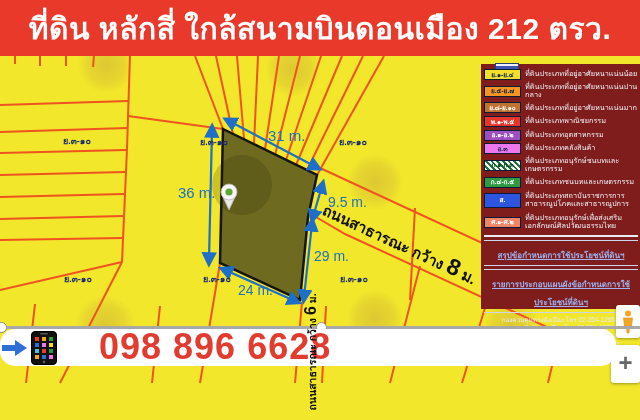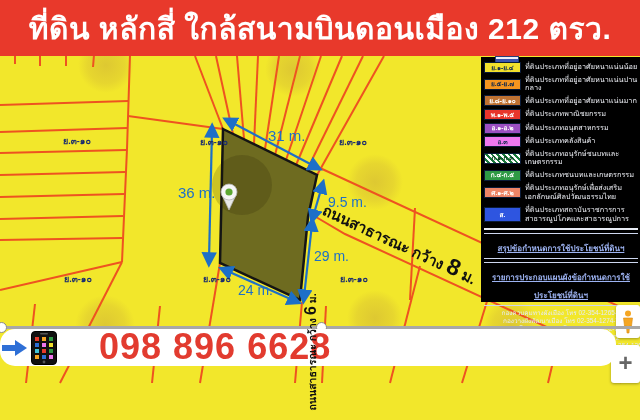--- a/index.html
+++ b/index.html
@@ -18,21 +18,21 @@
 
   .maplabel{position:absolute;z-index:3;white-space:nowrap;}
   .zone{color:#1b2d6e;font-weight:bold;font-size:9px;transform:translate(-50%,-50%);}
   .meas{color:#1d6fc8;font-size:15px;font-weight:500;}
   .road8{transform:translate(-50%,-50%) rotate(25deg);color:#111;font-weight:bold;font-size:15px;}
   .road8 .big{font-size:23px;}
   .road6{transform:translate(-50%,-50%) rotate(-90deg);color:#111;font-weight:bold;font-size:10.5px;z-index:8;}
   .road6 .big{font-size:16px;}
 
   
-  .panel{position:absolute;left:481px;top:3px;width:159px;height:245px;background:#000000;z-index:5;padding:0;box-sizing:border-box;}
+  .panel{position:absolute;left:481px;top:10px;width:159px;height:245px;background:#7f1d1d;z-index:5;padding:0;box-sizing:border-box;}
   .flagicon{position:absolute;left:14px;top:-1px;width:22px;height:7px;background:linear-gradient(#eef0fa 0 34%,#3b55b0 34% 70%,#e9a9c5 70% 100%);border:1px solid #27407a;}
   .lrows{position:absolute;left:3px;top:5px;right:2px;}
   .lrow{display:flex;align-items:center;margin-bottom:2.6px;}
   .chip{width:37px;min-width:37px;height:11px;border:1px solid #0a1b38;margin-right:4px;
         display:flex;align-items:center;justify-content:center;
         font-size:6.5px;font-weight:bold;color:#12294e;box-sizing:border-box;}
   .chip.dark{color:#fff;}
   .chip.hatch{background:repeating-linear-gradient(45deg,#ffffff 0 2px,#1b7a3c 2px 4px);color:#0a3a1c;}
   .llabel{color:#f2f4fa;font-size:7.3px;line-height:1.18;}
   .pdiv{height:2px;background:#e8ecf5;margin:3px 0 2px 0;}
@@ -172,41 +172,41 @@
         <div class="lrow">
             <div class="chip dark" style="background: rgb(191, 114, 50);">ย.๘-ย.๑๐</div>
             <div class="llabel">ที่ดินประเภทที่อยู่อาศัยหนาแน่นมาก</div>
           </div>
         <div class="lrow">
             <div class="chip dark" style="background: rgb(232, 53, 43);">พ.๑-พ.๕</div>
             <div class="llabel">ที่ดินประเภทพาณิชยกรรม</div>
           </div>
         <div class="lrow">
             <div class="chip dark" style="background: rgb(155, 79, 193);">อ.๑-อ.๒</div>
-            <div class="llabel">ที่ดินประเภทอนุตสาหกรรม</div>
+            <div class="llabel">ที่ดินประเภทอุตสาหกรรม</div>
           </div>
         <div class="lrow">
             <div class="chip" style="background: rgb(238, 119, 238);">อ.๓</div>
             <div class="llabel">ที่ดินประเภทคลังสินค้า</div>
           </div>
         <div class="lrow">
             <div class="chip hatch">ก.๑-ก.๓</div>
             <div class="llabel">ที่ดินประเภทอนุรักษ์ชนบทและเกษตรกรรม</div>
           </div>
         <div class="lrow">
             <div class="chip dark" style="background: rgb(46, 154, 68);">ก.๔-ก.๕</div>
             <div class="llabel">ที่ดินประเภทชนบทและเกษตรกรรม</div>
+          </div>
+        <div class="lrow" style="height:20px;">
+            <div class="chip dark" style="height: 15px; background: rgb(46, 85, 224);">ส.</div>
+            <div class="llabel" style="white-space:normal;">ที่ดินประเภทสถาบันราชการการสาธารณูปโภคและสาธารณูปการ</div>
           </div>
         <div class="lrow" style="height:19px;">
             <div class="chip dark" style="background: rgb(238, 133, 102);">ศ.๑-ศ.๒</div>
             <div class="llabel" style="white-space:normal;">ที่ดินประเภทอนุรักษ์เพื่อส่งเสริมเอกลักษณ์ศิลปวัฒนธรรมไทย</div>
-          </div>
-        <div class="lrow" style="height:20px;">
-            <div class="chip dark" style="height: 15px; background: rgb(46, 85, 224);">ส.</div>
-            <div class="llabel" style="white-space:normal;">ที่ดินประเภทสถาบันราชการการสาธารณูปโภคและสาธารณูปการ</div>
           </div>
 
         <div class="pdiv"></div>
         <div class="banner"><span>สรุปข้อกำหนดการใช้ประโยชน์ที่ดินฯ</span></div>
         <div class="banner"><span>รายการประกอบแผนผังข้อกำหนดการใช้ประโยชน์ที่ดินฯ</span></div>
 
         <div class="contacts">
           <div class="cline">กองควบคุมทางผังเมือง โทร 02-354-1265-7</div>
           <div class="cline">กองวางผังพัฒนาเมือง โทร 02-354-1274-7</div>
           <div class="cline">กองนโยบายและแผน โทร 02-354-1262-6</div>

